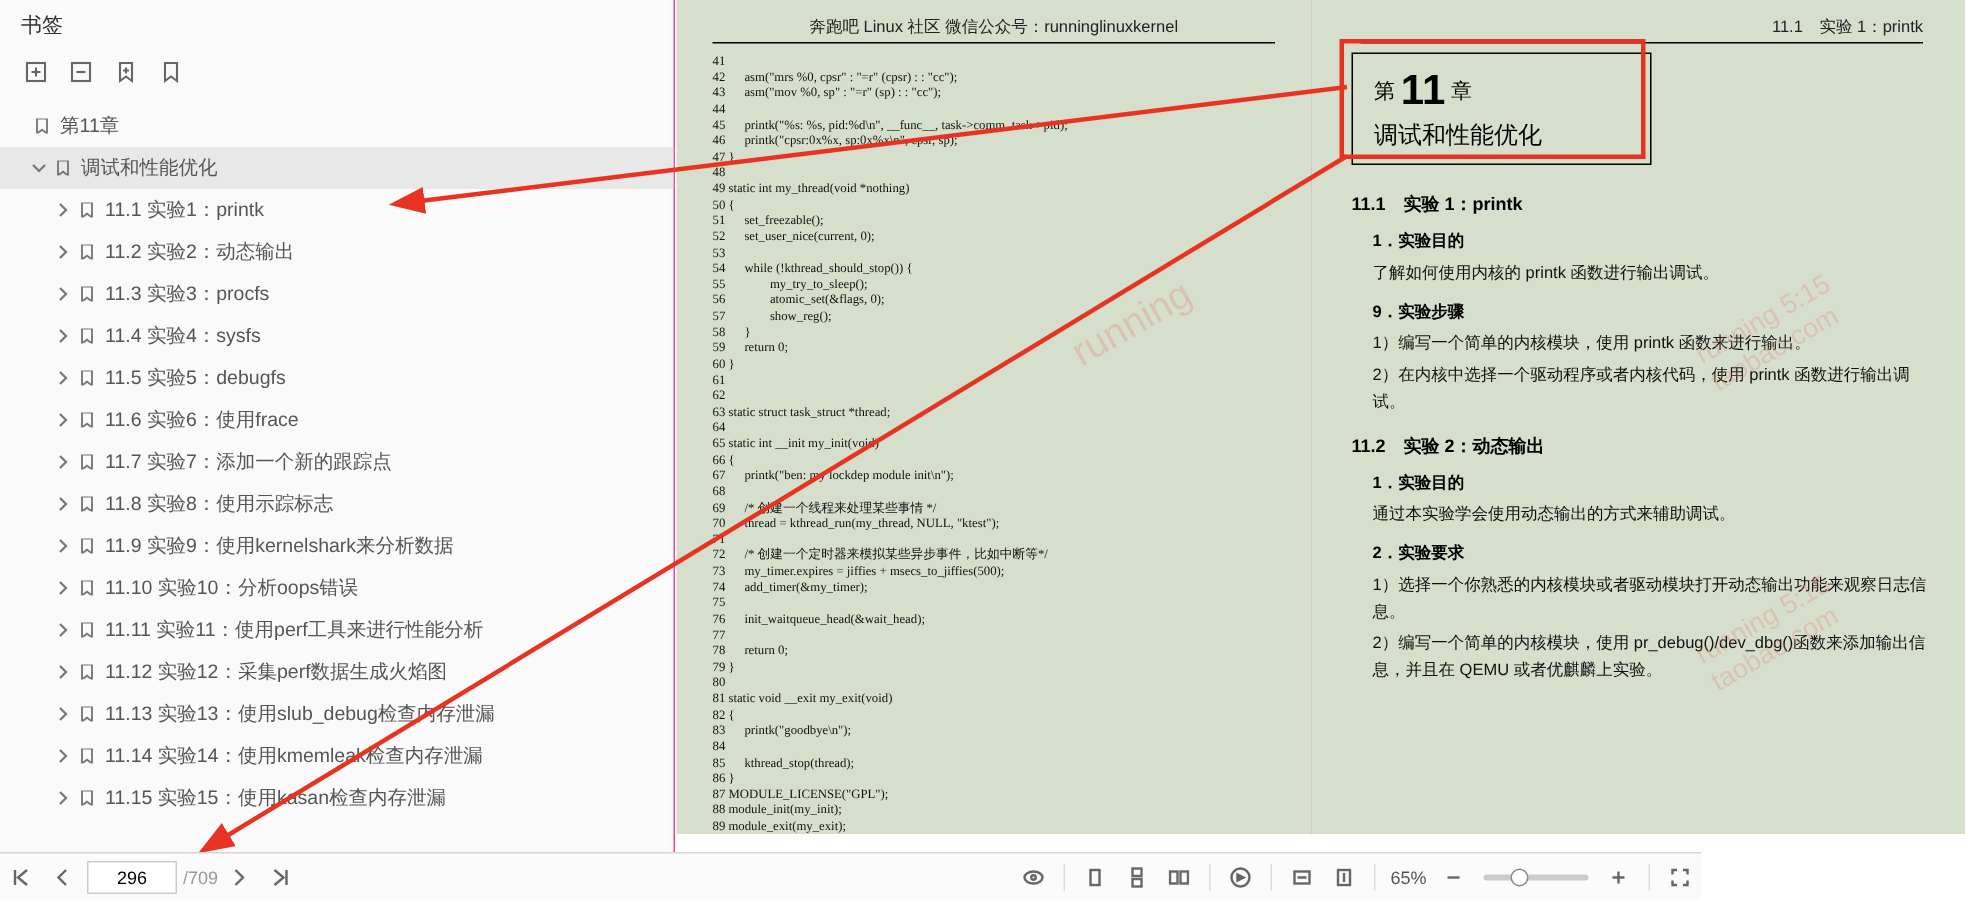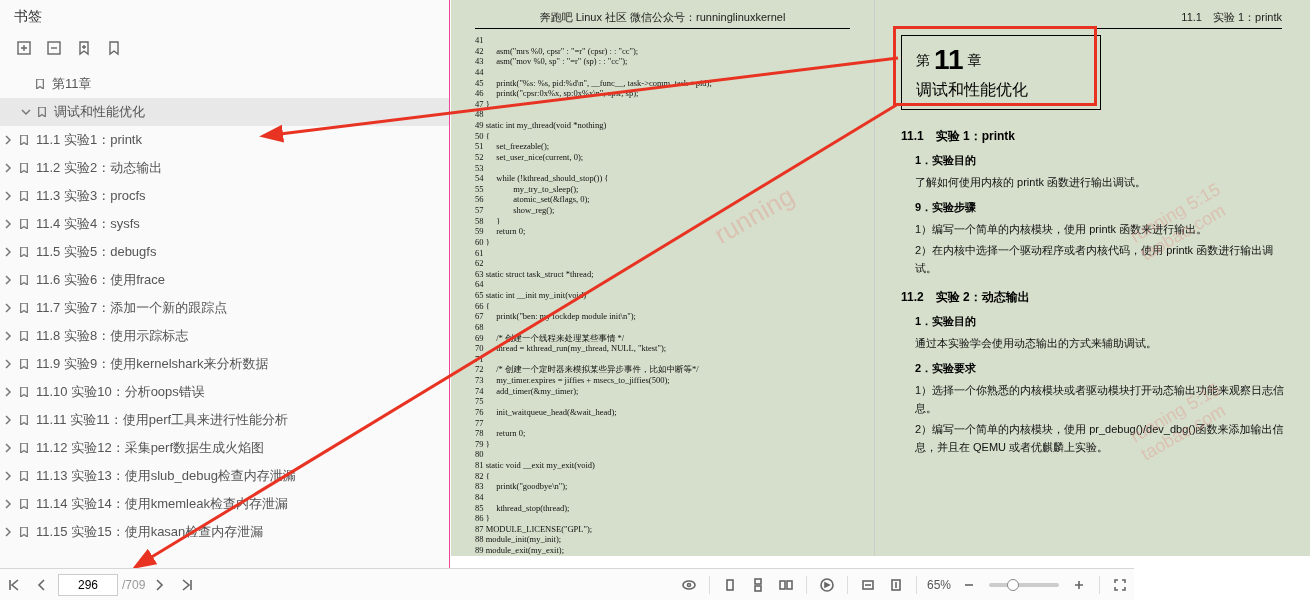--- a/index.html
+++ b/index.html
@@ -12,23 +12,23 @@
 .side-toolbar { display:flex; gap:2px; padding:6px 10px 10px; }
 .tbtn { width:28px; height:24px; display:flex; align-items:center; justify-content:center; border-radius:3px; cursor:pointer; color:#555; }
 .tbtn svg { width:16px; height:16px; stroke:#666; fill:none; stroke-width:1.4; }
 .tree { flex:1; overflow-y:auto; overflow-x:hidden; }
 .node { display:flex; align-items:center; height:28px; padding-right:6px; cursor:pointer; color:#555; white-space:nowrap; }
 .node.selected { background:#e8e8e8; }
 .caret { width:16px; display:inline-flex; align-items:center; justify-content:center; }
 .bk { width:16px; display:inline-flex; align-items:center; justify-content:center; margin-right:4px; }
 .bk svg,.caret svg { width:10px; height:10px; stroke:#777; fill:none; stroke-width:1.5; }
 .node .lbl { overflow:hidden; text-overflow:ellipsis; }
-.lv0 { padding-left:16px; }
+.lv0 { padding-left:4px; }
 .lv1 { padding-left:18px; }
-.lv2 { }
+.lv2 { padding-left:34px; }
 .side-scroll::-webkit-scrollbar{width:8px}.side-scroll::-webkit-scrollbar-thumb{background:#ccc;border-radius:4px}
 
 
 .main { position:absolute; left:451px; top:0; right:0; height:556px; background:#f0f0f0; display:flex; overflow:hidden; }
 .divider { width:1px; background:#ccc; }
 .page { flex:1; background:#d6dfcb; position:relative; overflow:hidden; padding:6px 18px 0; }
 .page.right { padding:6px 22px 0 26px; }
 .phead { font-size:11px; color:#222; border-bottom:1.5px solid #000; padding:4px 0 3px; margin:0 6px 6px; text-align:center; }
 .page.right .phead { text-align:right; }
 .code { font-family:Liberation Serif, serif; font-size:8.5px; line-height:1.25; color:#111; white-space:pre; margin-left:6px; }

